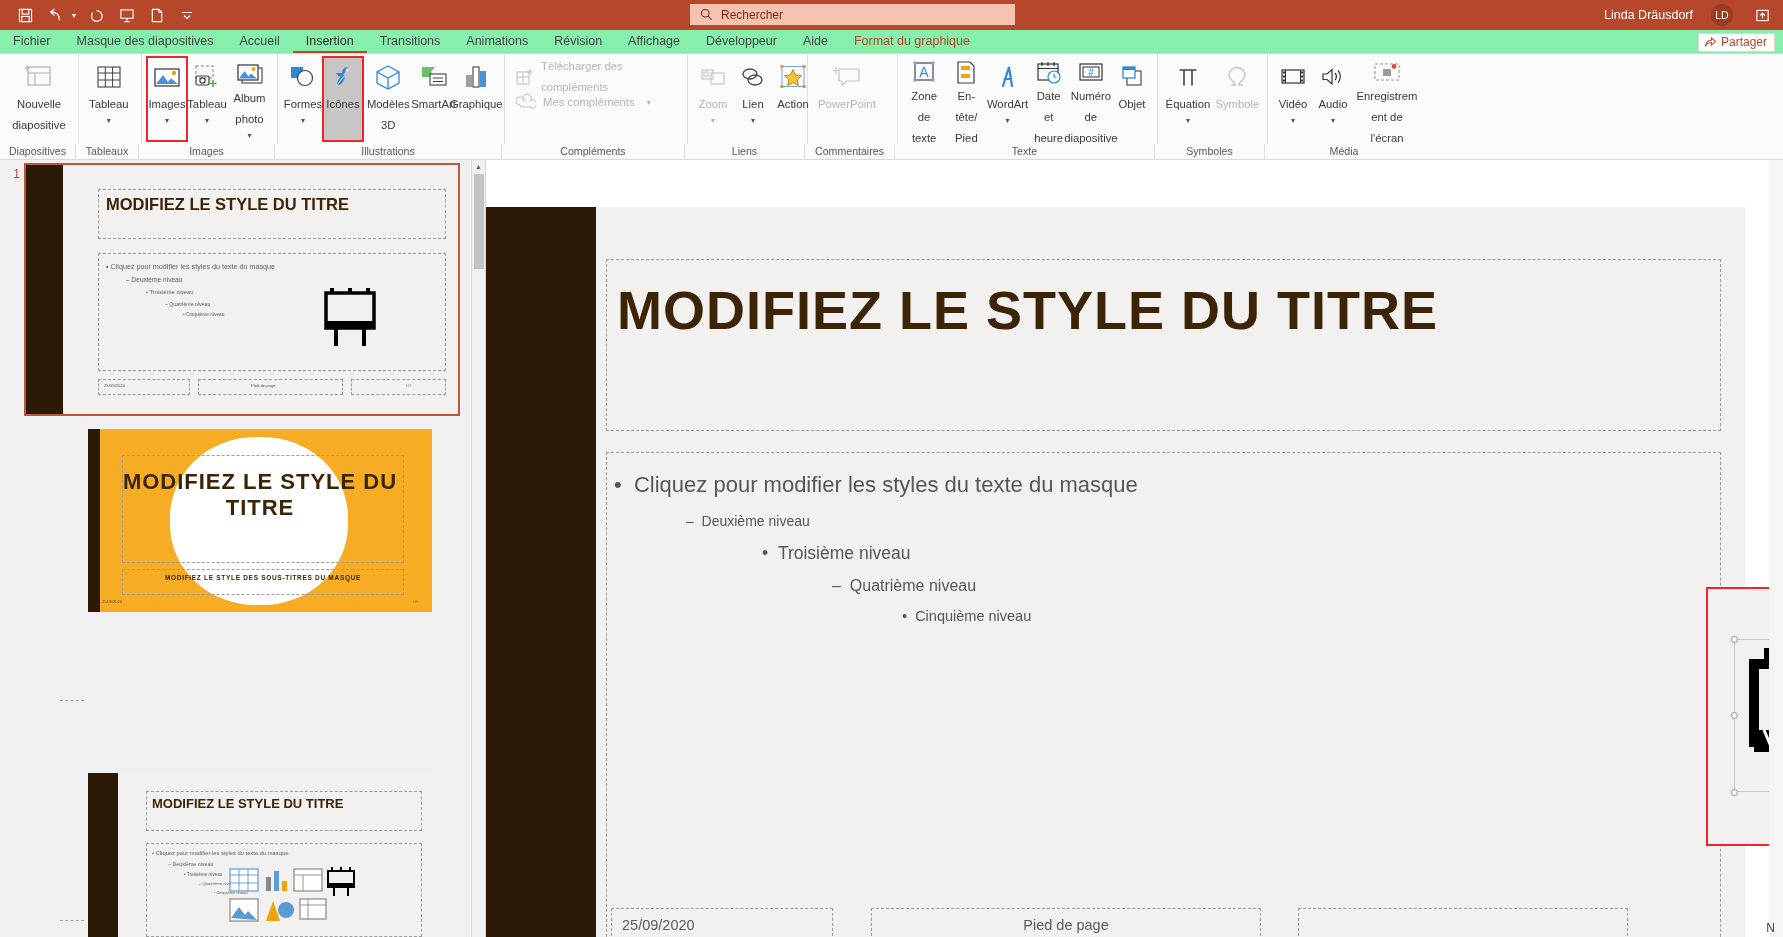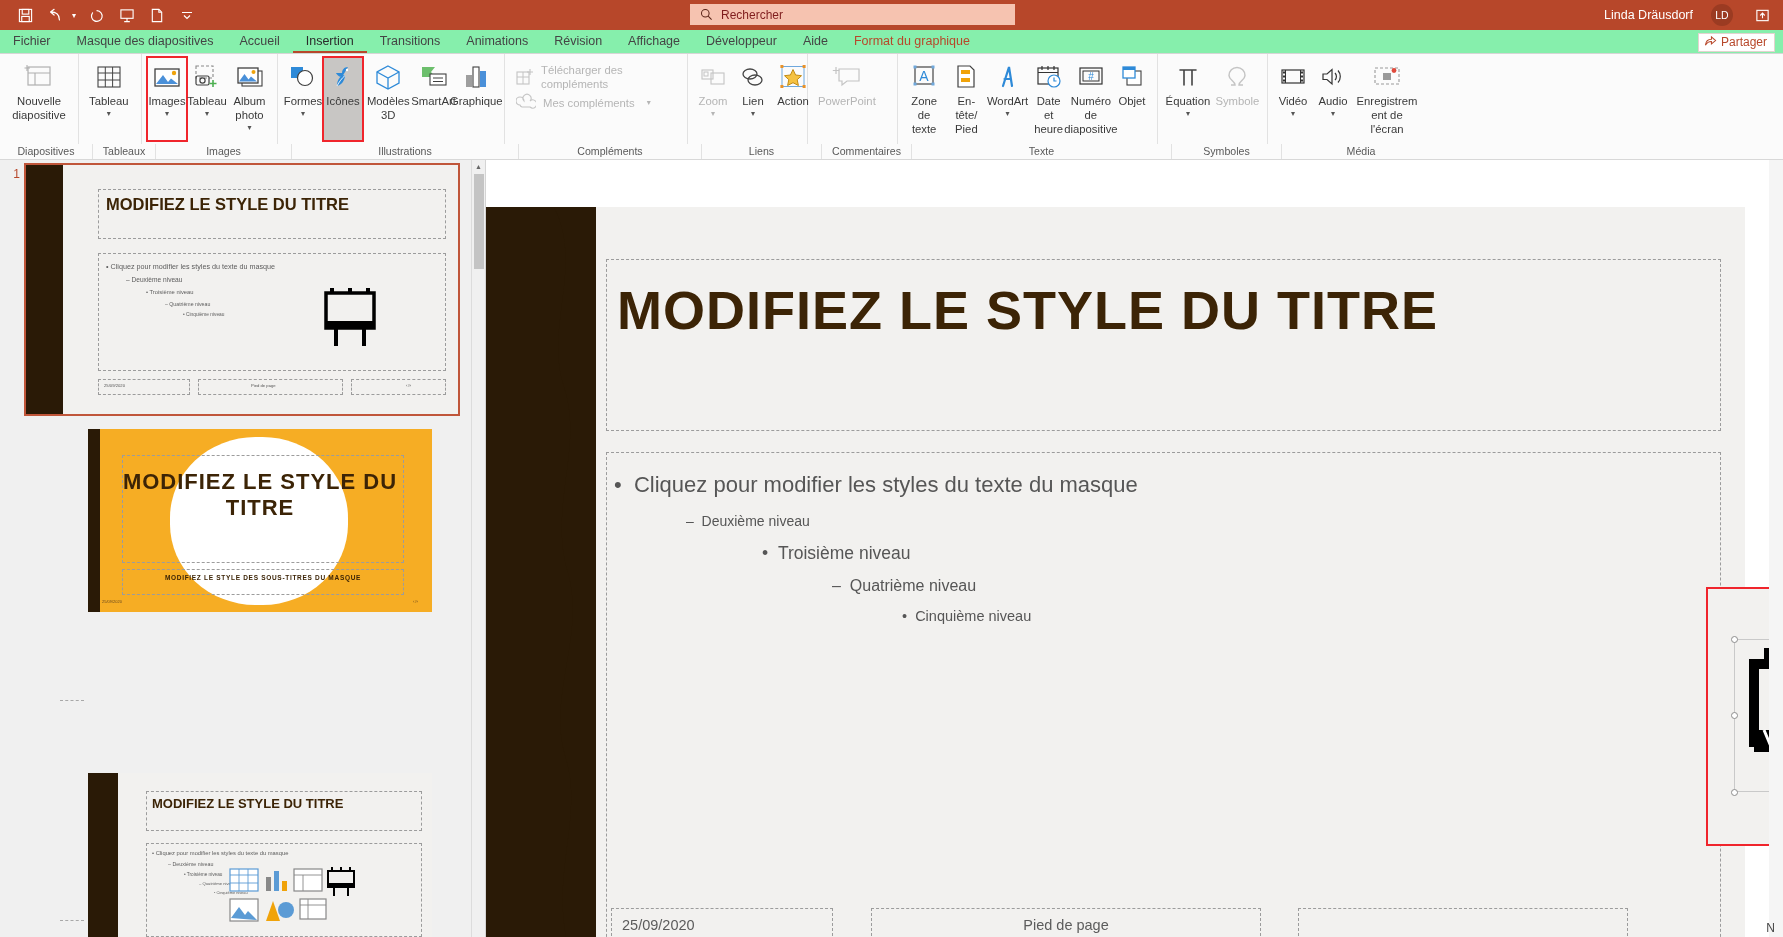--- a/index.html
+++ b/index.html
@@ -49,42 +49,42 @@
     position: relative; border-bottom: 1px solid #d6d6d6;
   }
   .tab {
     font-size: 12.5px; color: #444; padding: 0 13px; height: 23px;
     line-height: 23px; white-space: nowrap;
   }
   .tab.active { color: #2b2b2b; border-bottom: 2px solid #b7472a; }
   .tab.contextual { color: #b7472a; }
   .share-btn {
     position: absolute; right: 8px; bottom: 1px; font-size: 12px;
-    color: #b7472a; display: flex; align-items: flex-start; gap: 4px;
+    color: #b7472a; display: flex; align-items: center; gap: 4px;
     border: 1px solid #e2d3cf; padding: 1px 7px 2px 5px; background:#fff;
   }
 
   
   .ribbon {
     height: 90px; background: #fbfbfb; display: flex; align-items: flex-start;
     position: relative;
   }
   .rgroup {
     height: 90px; display: flex; align-items: flex-start;
     border-right: 1px solid #e2e2e2; padding: 3px 5px 0 5px; position: relative;
   }
   .rgroup:last-child { border-right: none; }
   .ritem {
     width: auto; min-width: 40px; padding: 3px 5px 0 5px; display: flex;
     flex-direction: column; align-items: center; justify-content: flex-start;
     height: 84px; position: relative;
   }
   .ritem .icon { height: 34px; display:flex; align-items:center; justify-content:center; }
   .ritem .lbl {
-    font-size: 11.3px; color: #3a3a3a; text-align: center; line-height: 14px;
+    font-size: 11.3px; color: #3a3a3a; text-align: center; line-height: 21px;
     max-width: 62px; word-wrap: break-word;
   }
   .ritem .caret { font-size: 8px; color: #555; line-height: 11px; }
   .ritem.disabled .lbl, .ritem.disabled .caret { color: #b5b5b5; }
   .ritem.highlighted { outline: 2px solid #f0252c; outline-offset: -1px; }
   .ritem.selected { background: #c8c6c4; }
   .ritem.wide { min-width: 56px; }
   .ritem.small-h { height: 26px; flex-direction: row; gap:6px; justify-content:flex-start; width: 100%; }
   .ritem.small-h .icon { height: 22px; width: 22px; }
   .ritem.small-h .lbl { max-width: none; text-align: left; }
@@ -576,21 +576,21 @@
             <rect x="11" y="9" width="8" height="7" fill="#9a9a9a"></rect>
             <circle cx="22" cy="6.5" r="2.4" fill="#e04a3c"></circle>
           </svg>
       </span>
       <span class="lbl">Enregistrement de l'écran</span>
     </div>
   </div>
 </div>
 
 <div class="grouplabels">
-  <div class="glabel" style="width:93px">Diapositives</div>
+  <div class="glabel" style="width:76px">Diapositives</div>
   <div class="glabel" style="width:63px">Tableaux</div>
   <div class="glabel" style="width:136px">Images</div>
   <div class="glabel" style="width:227px">Illustrations</div>
   <div class="glabel" style="width:183px">Compléments</div>
   <div class="glabel" style="width:120px">Liens</div>
   <div class="glabel" style="width:90px">Commentaires</div>
   <div class="glabel" style="width:260px">Texte</div>
   <div class="glabel" style="width:110px">Symboles</div>
   <div class="glabel" style="width:158px">Média</div>
 </div>

